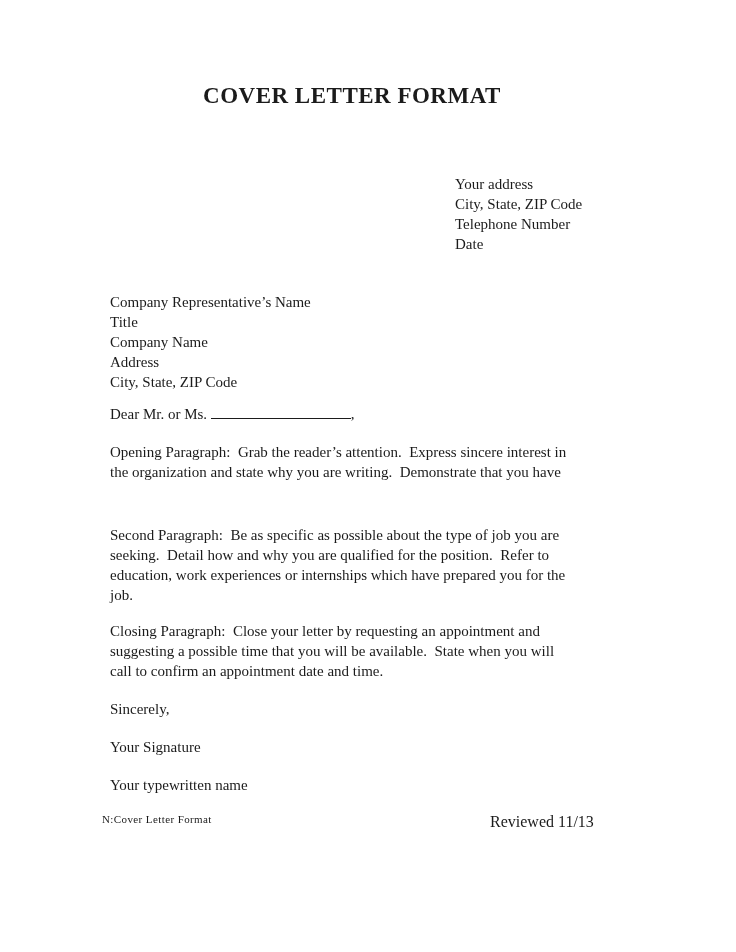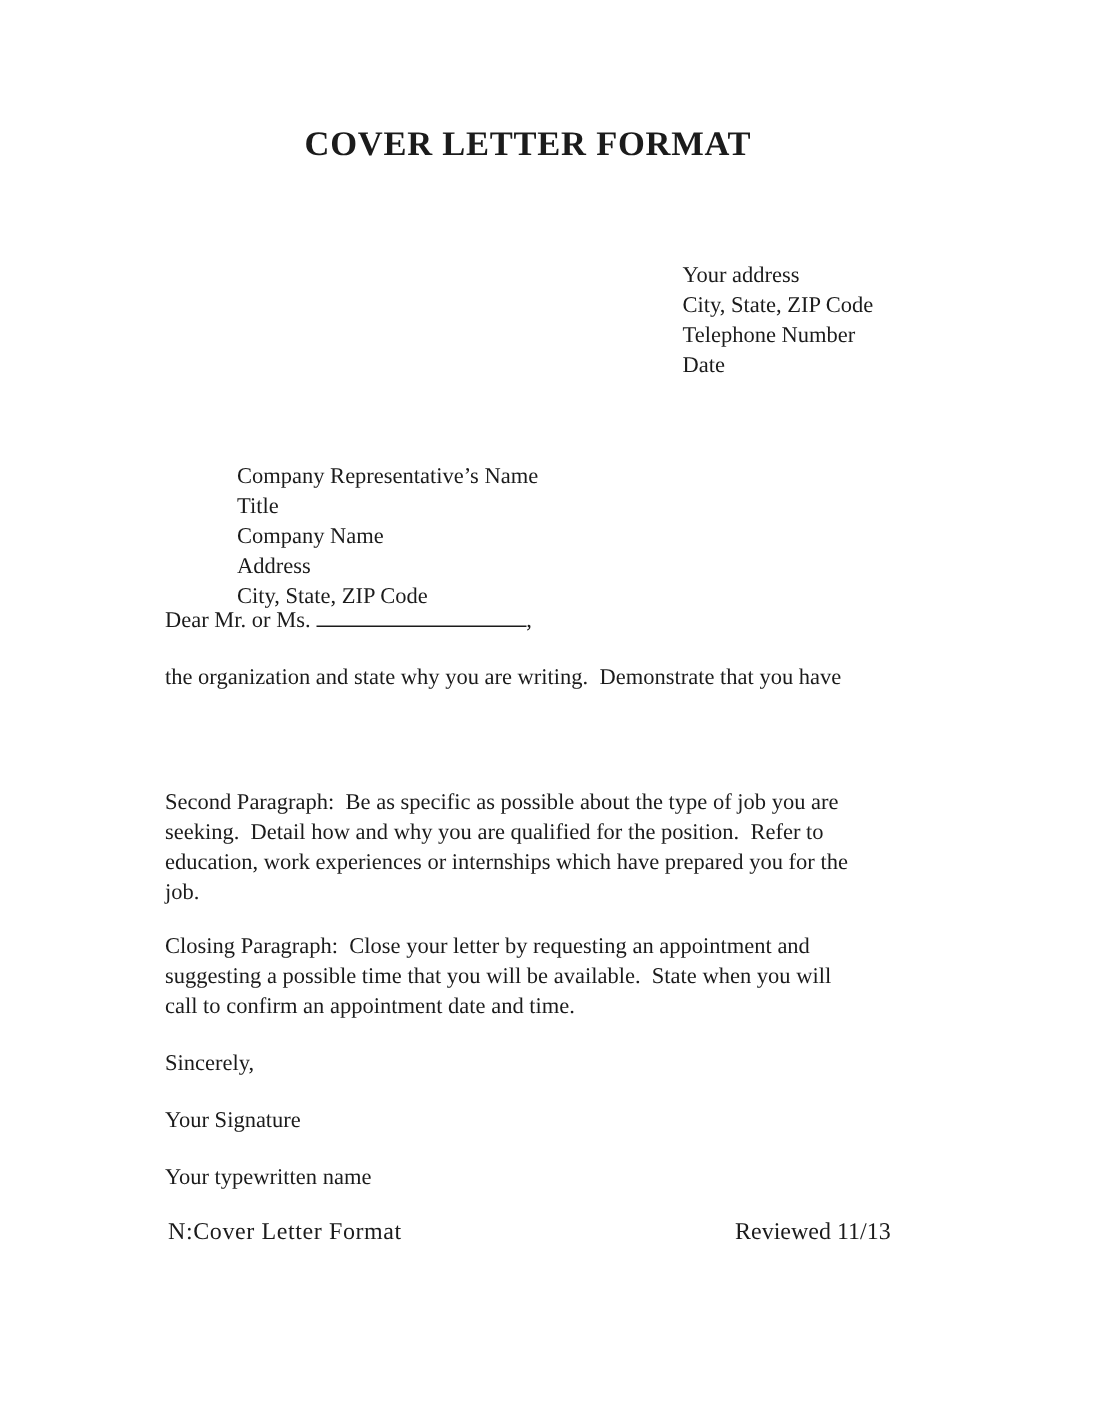--- a/index.html
+++ b/index.html
@@ -28,39 +28,39 @@
     letter-spacing: 0.5px;
     white-space: pre;
   }
   .block {
     position: absolute;
     font-size: 15px;
     line-height: 20px;
   }
   .line { white-space: pre; }
   .sender-block { top: 174px; left: 455px; }
-  .recipient-block { top: 308px; left: 110px; margin-left: 48px; }
+  .recipient-block { top: 292px; left: 110px; }
   .salutation { top: 404px; left: 110px; }
   .blank-line {
     display: inline-block;
     width: 140px;
     height: 13px;
     border-bottom: 1.5px solid #1b1b1b;
     vertical-align: baseline;
   }
   .para-opening { top: 442px; left: 110px; }
   .para-second { top: 525px; left: 110px; }
   .para-closing { top: 621px; left: 110px; }
   .sincerely { top: 699px; left: 110px; }
   .signature { top: 737px; left: 110px; }
   .typewritten { top: 775px; left: 110px; }
   .footer-left {
     position: absolute;
-    top: 813px; left: 112px;
-    font-size: 16px;
+    top: 813px; left: 102px;
+    font-size: 11px;
     letter-spacing: 0.4px;
     white-space: pre;
   }
   .footer-right {
     position: absolute;
     top: 813px; left: 490px;
     font-size: 16px;
     white-space: pre;
   }
 </style>
@@ -84,20 +84,21 @@
     <div class="line">Company Name</div>
     <div class="line">Address</div>
     <div class="line">City, State, ZIP Code</div>
   </div>
 
   <div class="block salutation">
     <span class="line" style="display:inline;">Dear Mr. or Ms. </span><span class="blank-line"></span><span class="line" style="display:inline;">,</span>
   </div>
 
   <div class="block para-opening">
+    <div class="line">Opening Paragraph:  Grab the reader’s attention.  Express sincere interest in</div>
     <div class="line">the organization and state why you are writing.  Demonstrate that you have</div>
   </div>
 
   <div class="block para-second">
     <div class="line">Second Paragraph:  Be as specific as possible about the type of job you are</div>
     <div class="line">seeking.  Detail how and why you are qualified for the position.  Refer to</div>
     <div class="line">education, work experiences or internships which have prepared you for the</div>
     <div class="line">job.</div>
   </div>
 

